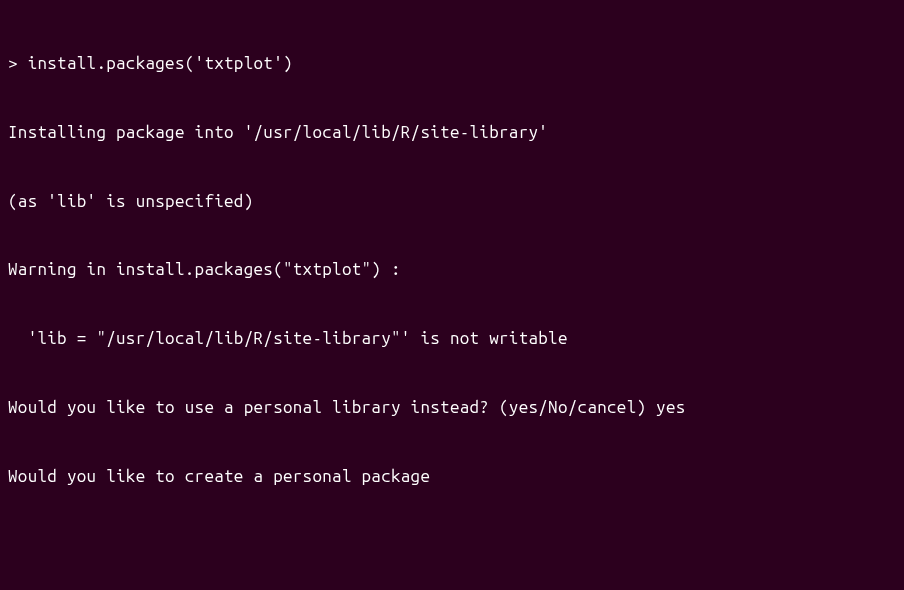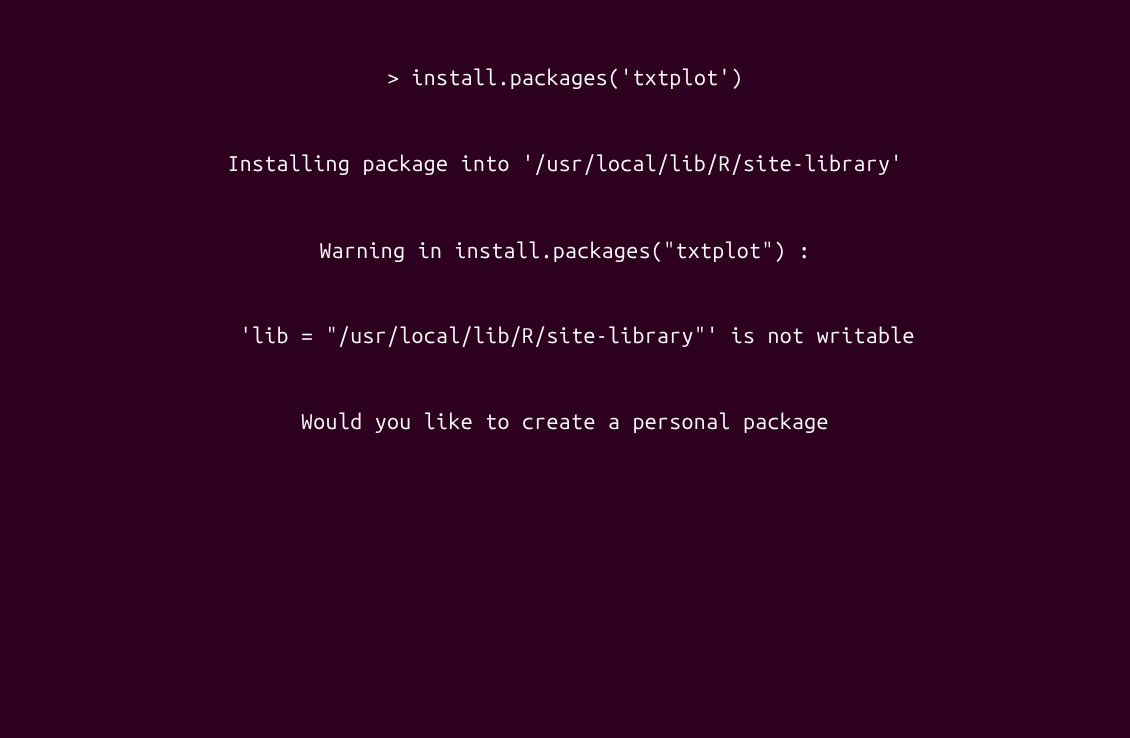--- a/index.html
+++ b/index.html
@@ -18,31 +18,32 @@
       height: 590px;
       overflow: hidden;
       letter-spacing: 0.3px;
     }
     .terminal {
       white-space: pre-wrap;
       word-break: break-all;
     }
     .line {
       display: block;
-      text-align: center;
     }
   </style>
 </head>
 <body>
 
 <div class="terminal">
   <span class="line">&gt; install.packages('txtplot')</span>
   <span class="line">Installing package into '/usr/local/lib/R/site-library'</span>
+  <span class="line">(as 'lib' is unspecified)</span>
   <span class="line">Warning in install.packages("txtplot") :</span>
   <span class="line">  'lib = "/usr/local/lib/R/site-library"' is not writable</span>
+  <span class="line">Would you like to use a personal library instead? (yes/No/cancel) yes</span>
   <span class="line">Would you like to create a personal package</span>
   
   
   
   
   
   <span class="line"></span>
   
   
   

